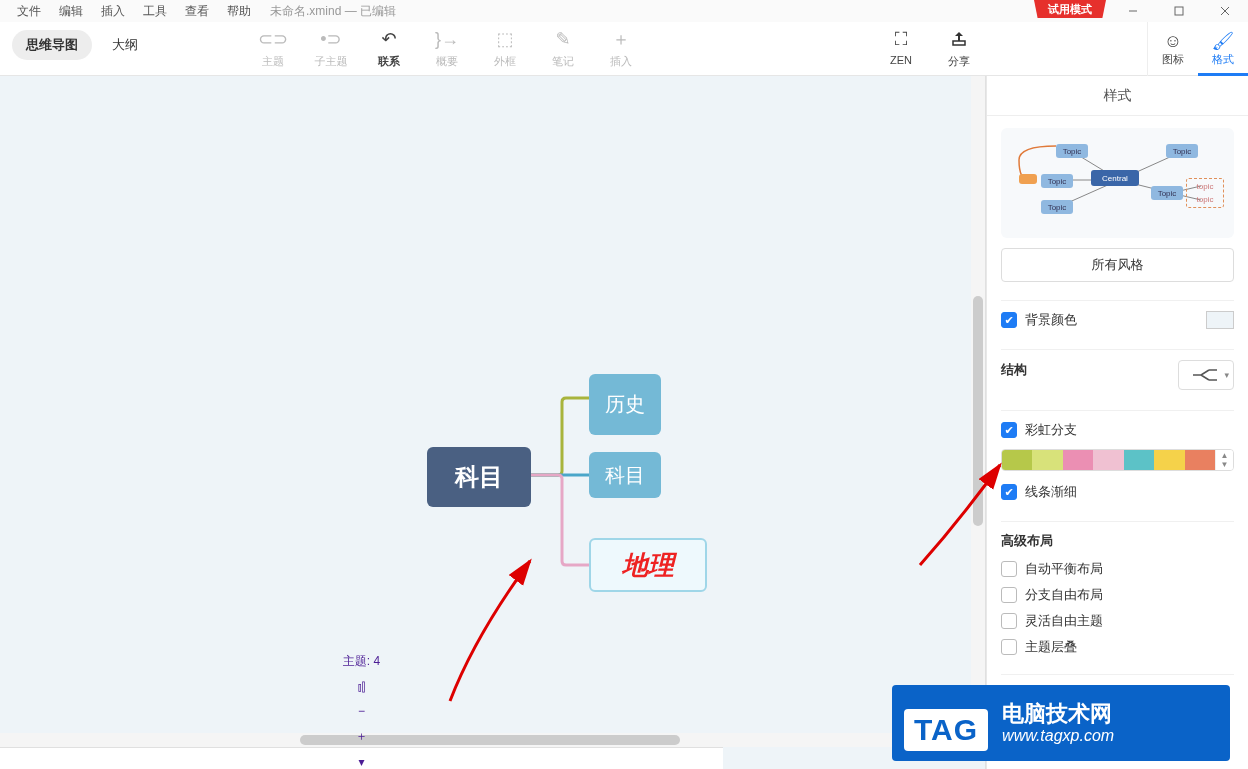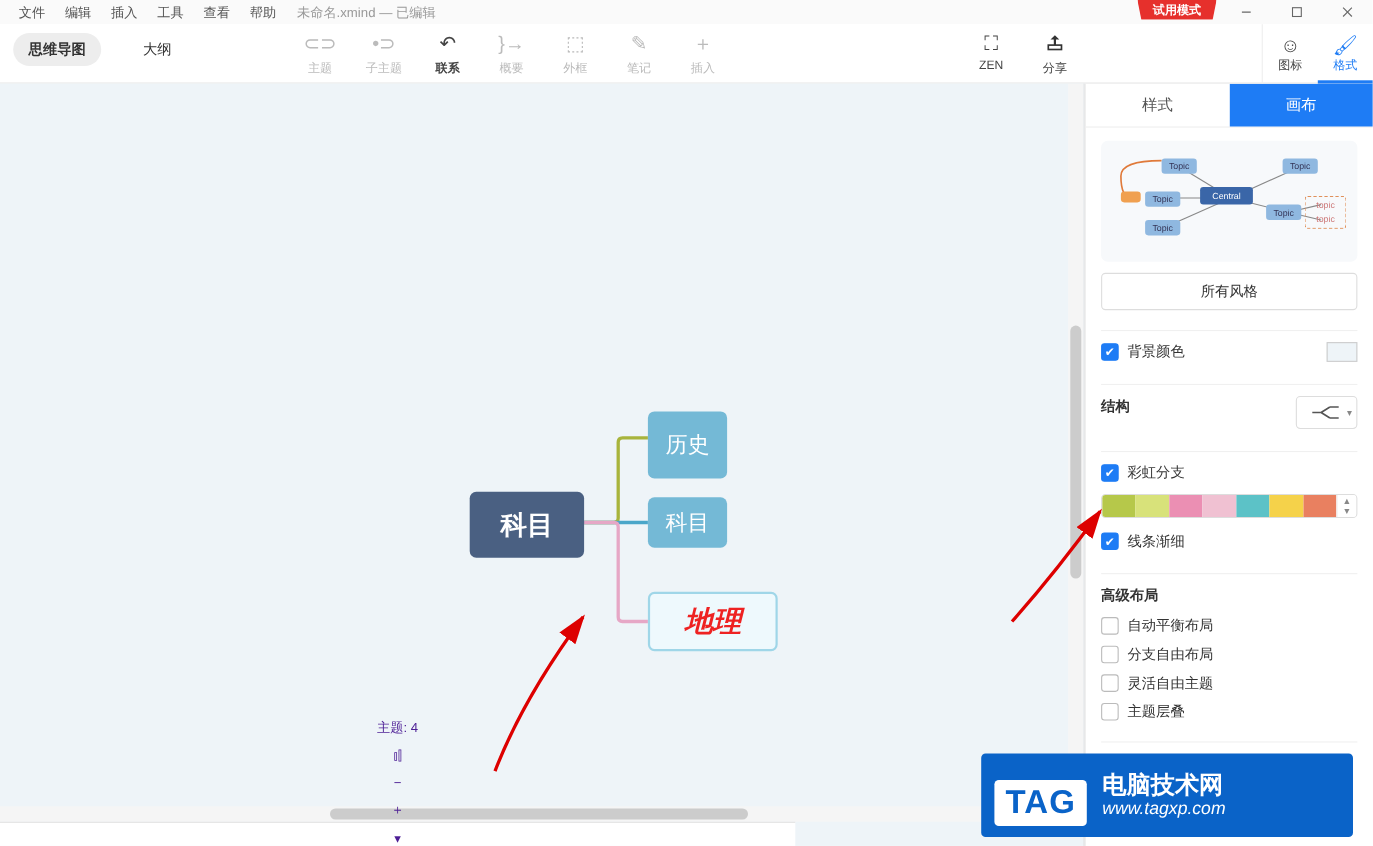--- a/index.html
+++ b/index.html
@@ -8,21 +8,21 @@
 
 .titlebar { display: flex; align-items: center; height: 22px; font-size: 12px; color: #555; padding-left: 8px; position: relative; background: #fafafa; }
 .titlebar .menu-item { padding: 0 9px; cursor: pointer; }
 .titlebar .doc-title { margin-left: 10px; color: #999; }
 .titlebar .trial { position: absolute; right: 142px; top: 0; width: 72px; height: 18px; background: #e6302c; color: #fff; font-size: 11px; display: flex; align-items: center; justify-content: center; font-weight: bold; clip-path: polygon(0 0, 100% 0, 95% 100%, 5% 100%); }
 .titlebar .win-controls { position: absolute; right: 0; top: 0; display: flex; }
 .titlebar .win-btn { width: 46px; height: 22px; display: flex; align-items: center; justify-content: center; color: #666; font-size: 11px; }
 
 
 .toolbar { display: flex; align-items: flex-start; height: 54px; border-bottom: 1px solid #e6e6e6; background: #fff; position: relative; }
-.view-tabs { display: flex; align-items: flex-end; padding:8px 12px; gap: 24px; }
+.view-tabs { display: flex; align-items: flex-end; padding:8px 12px; gap: 6px; }
 .view-tab { padding: 6px 14px; border-radius: 20px; font-size: 13px; color: #333; }
 .view-tab.active { background: #ededed; font-weight: bold; }
 .tool-group { display: flex; margin-left: 80px; }
 .tool-item { width: 58px; display: flex; flex-direction: column; align-items: center; padding-top: 6px; color: #444; }
 .tool-item.disabled { color: #bbb; }
 .tool-item .lbl { font-size: 11px; margin-top: 4px; }
 .tool-item .icn { height: 22px; display: flex; align-items: center; justify-content: center; font-size: 18px; }
 .toolbar-right { position: absolute; right: 260px; top: 0; display: flex; }
 .toolbar-far { position: absolute; right: 0; top: 0; display: flex; align-items: flex-start; border-left:1px solid #eee; height:54px;}
 .far-item { width: 50px; display:flex; flex-direction:column; align-items:center; padding-top:8px; font-size:11px; color:#444;}
@@ -211,21 +211,20 @@
       <span>⫾⫿</span>
       <span>−</span>
       <span>＋</span>
       <span>▾</span>
     </div>
   </div>
 
   <div class="sidebar">
     <div class="panel-tabs">
       <div class="panel-tab">样式</div>
-      <div class="panel-tab active">画布</div>
     </div>
     <div class="panel-body">
       <div class="preview-box">
         <svg width="100%" height="100%" style="position:absolute;">
           <path d="M 28 52 Q 18 52 18 32 Q 18 18 55 18" fill="none" stroke="#e07a3a" stroke-width="1.5"></path>
           <path d="M 118 52 L 72 24" stroke="#888" stroke-width="1"></path>
           <path d="M 118 52 L 180 24" stroke="#888" stroke-width="1"></path>
           <path d="M 118 52 L 55 52" stroke="#888" stroke-width="1"></path>
           <path d="M 118 52 L 55 80" stroke="#888" stroke-width="1"></path>
           <path d="M 118 52 L 170 65" stroke="#888" stroke-width="1"></path>

